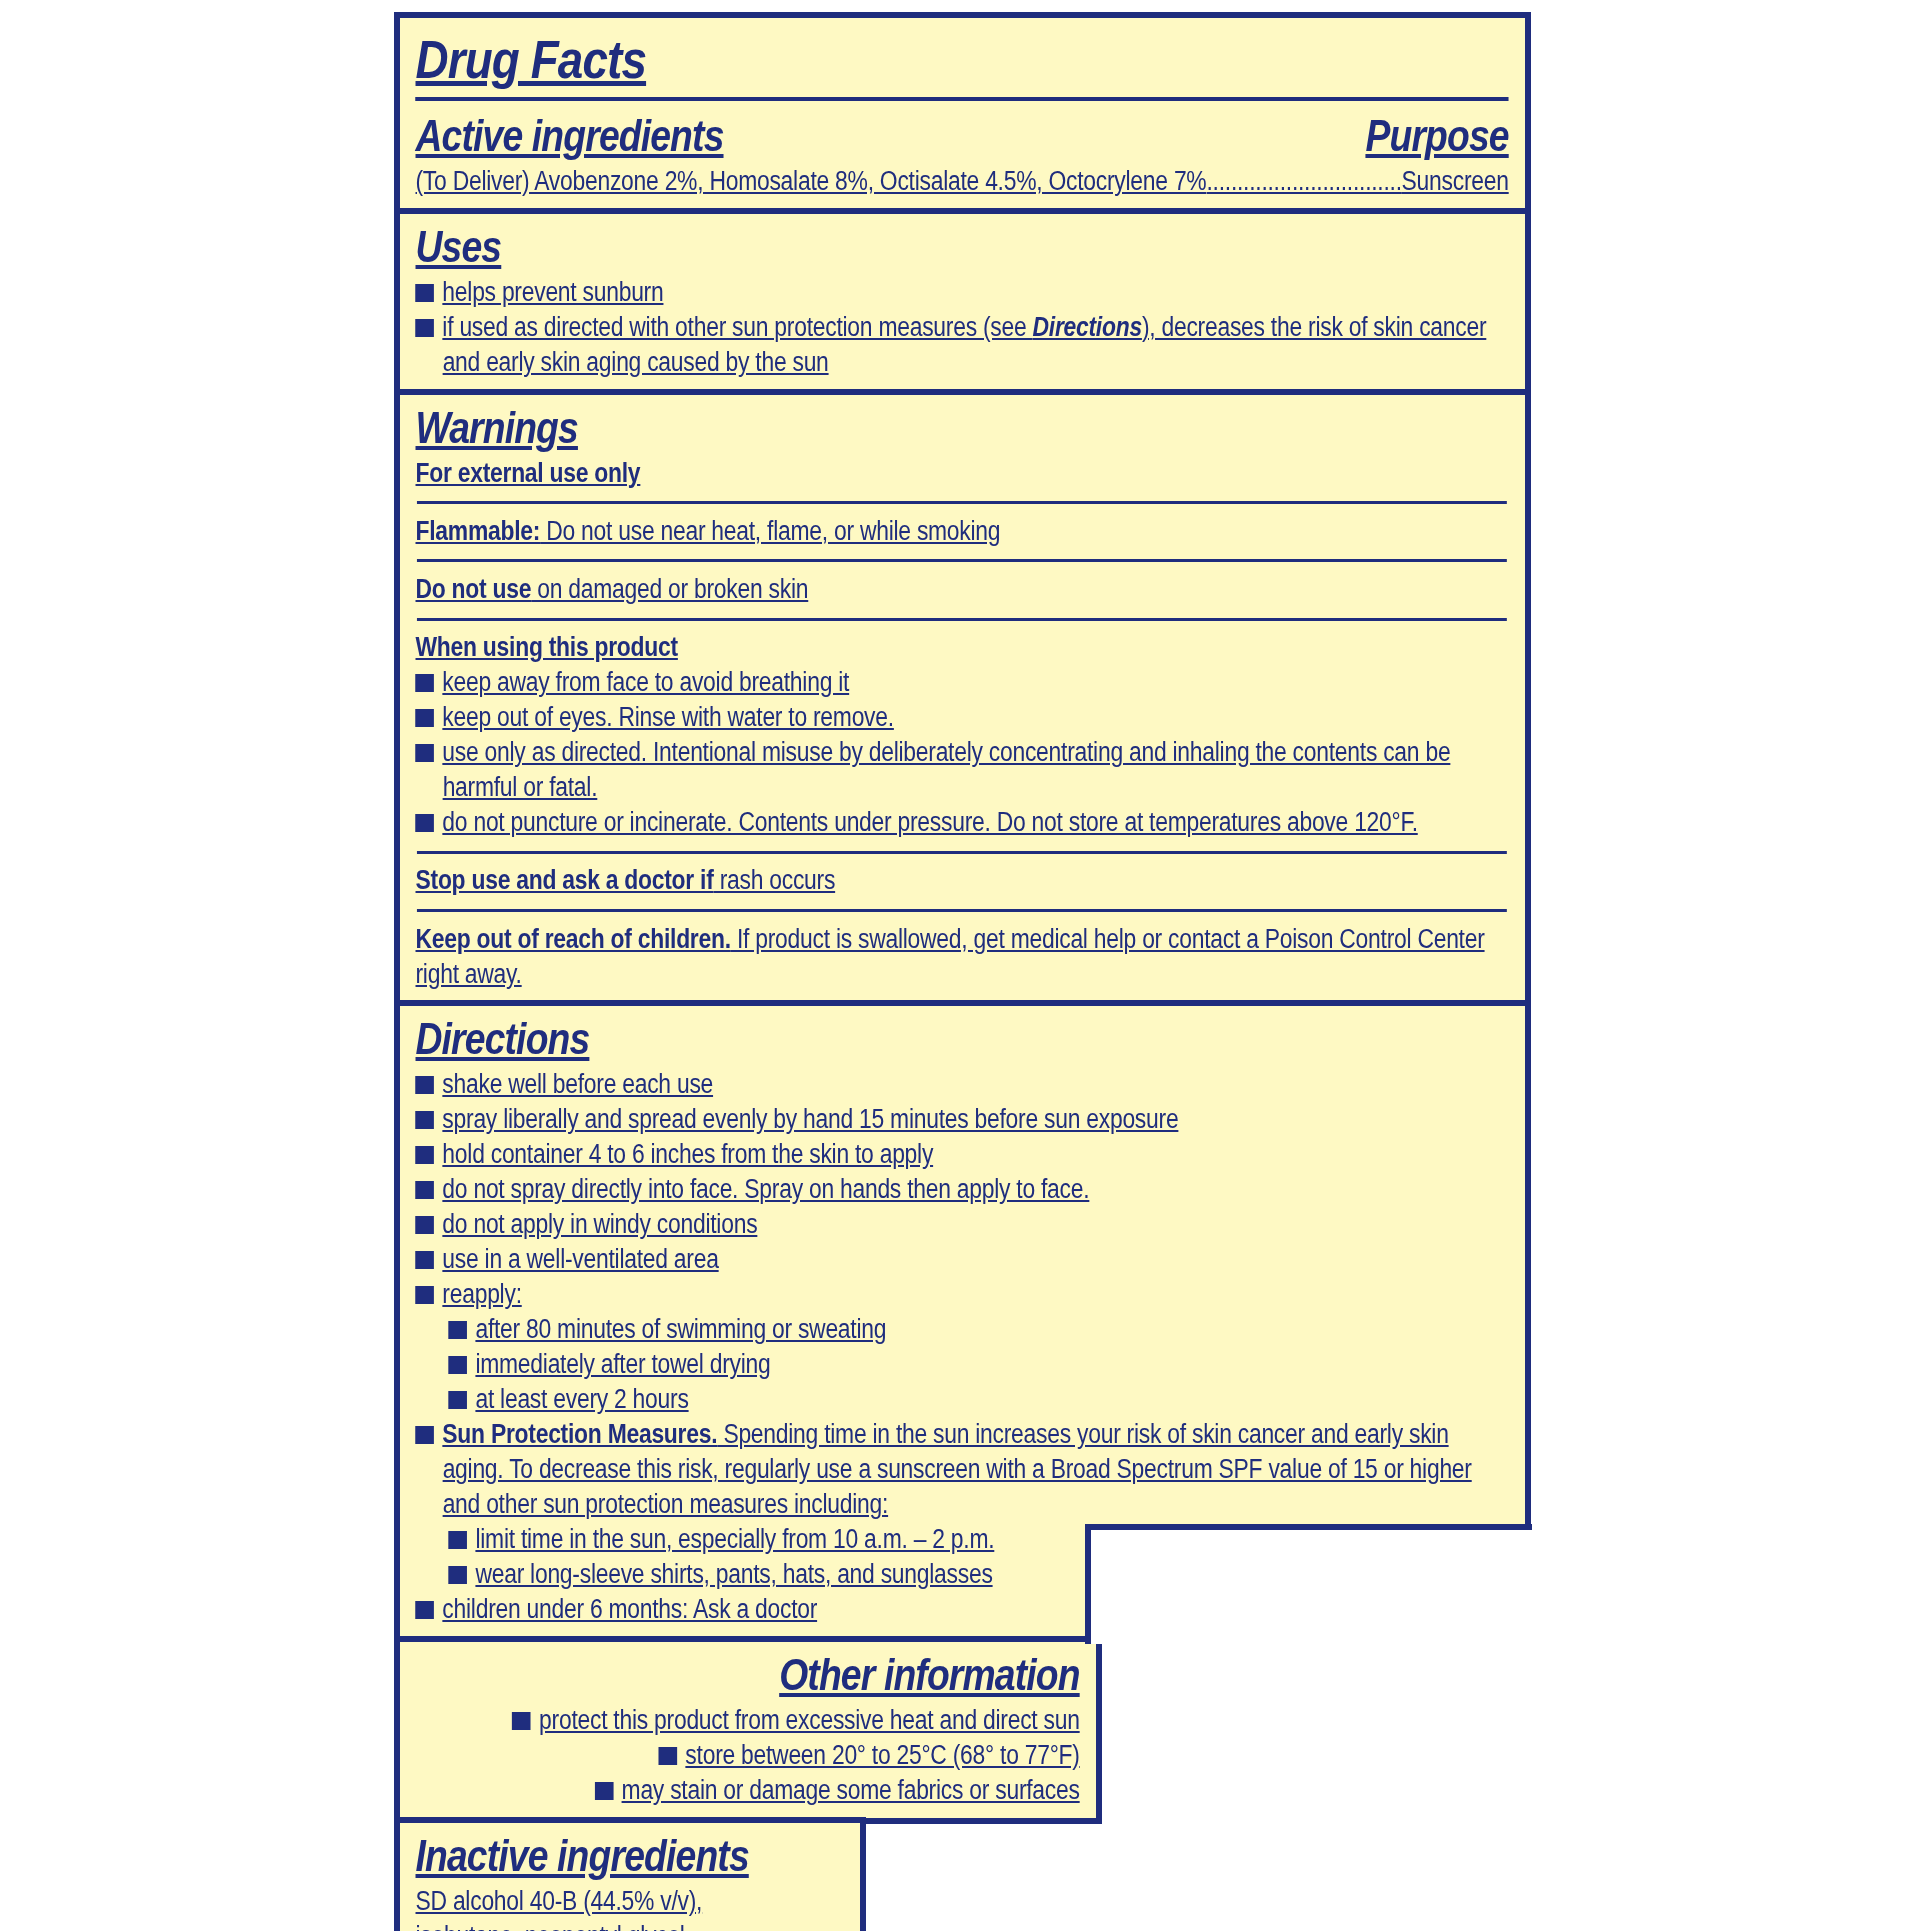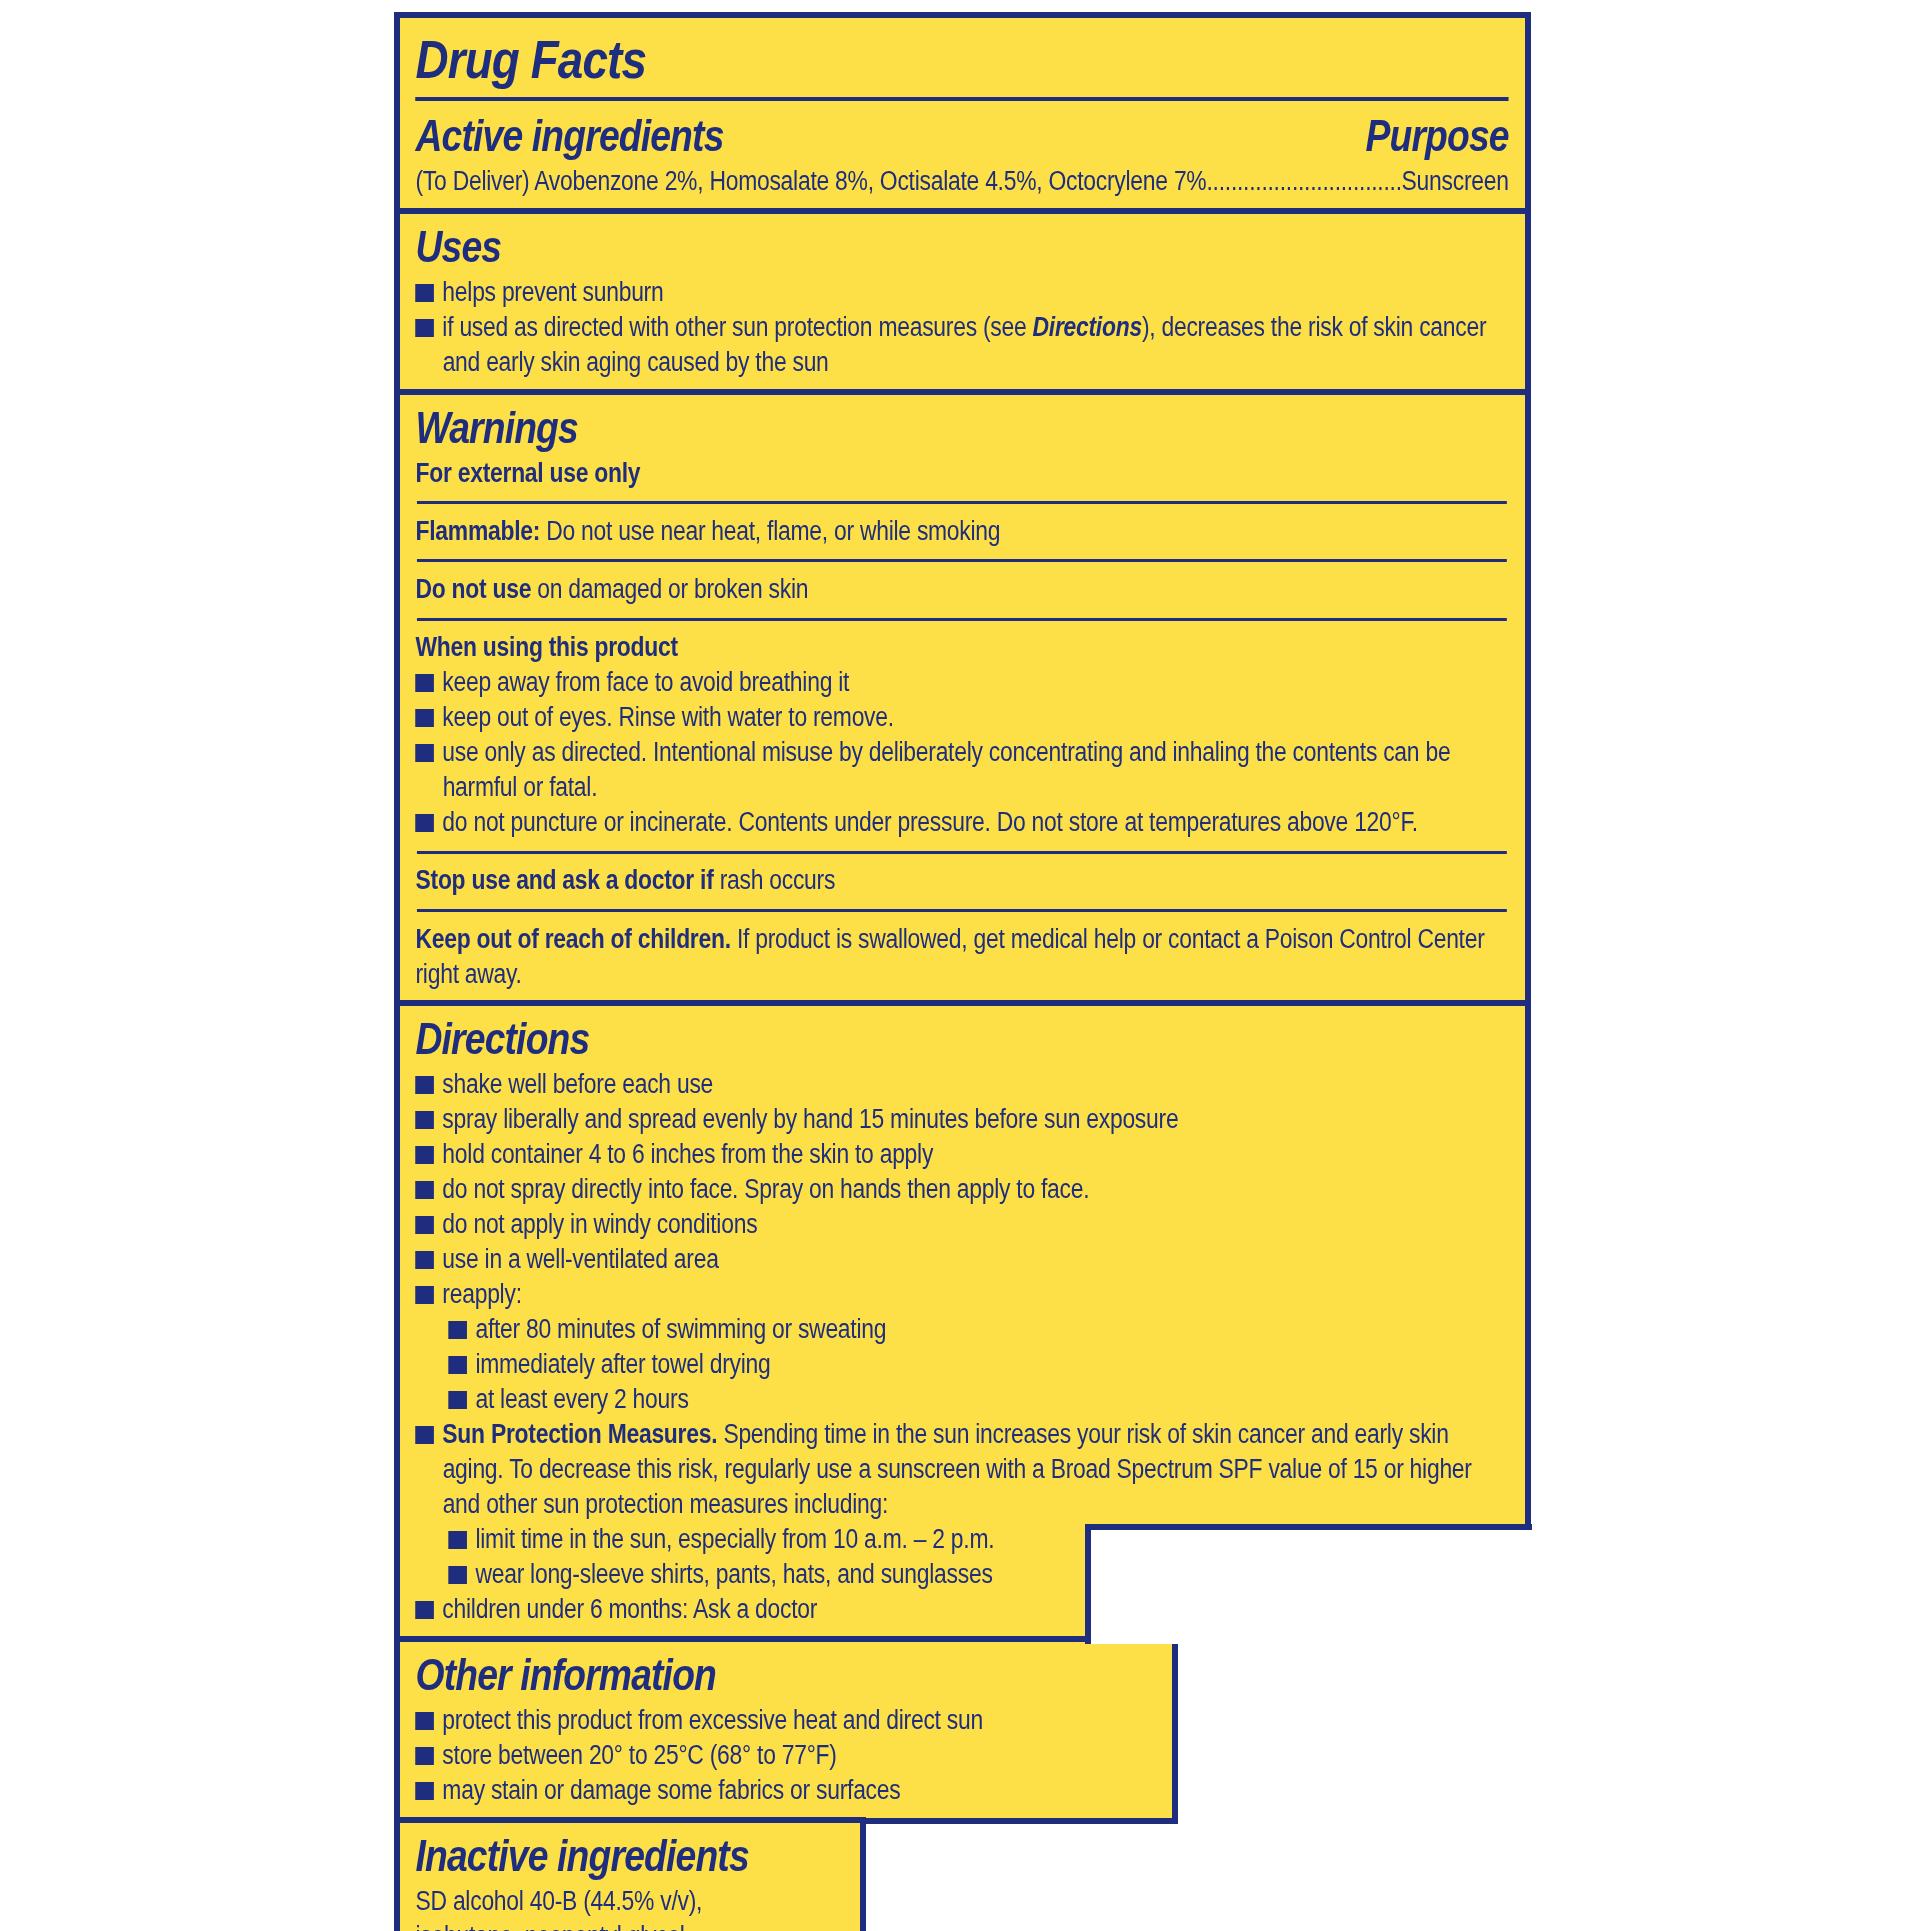--- a/index.html
+++ b/index.html
@@ -7,25 +7,25 @@
   }
   html,body{margin:0;padding:0;}
   body{
     width:1931px;height:1931px;background:#ffffff;position:relative;
     font-family:"Liberation Sans","DejaVu Sans",sans-serif;
     color:var(--navy);
     -webkit-font-smoothing:antialiased;
   }
   .label{position:absolute;left:394px;top:11.6px;}
   .box{
-    background:#fde047;border:6.8px solid var(--navy);box-sizing:border-box;
-    width:1137px;margin-top:-6.8px;position:relative;
+    background:#fef9c3;border:6.8px solid var(--navy);box-sizing:border-box;
+    width:1137px;margin-top:-6.8px;position:relative;text-decoration:underline;
   }
   .box:first-child{margin-top:0;}
-  .box.w-mid{width:784px;}
+  .box.w-mid{width:708px;text-align:right;}
   .box.w-sm{width:472px;}
   
   .cond{
     width:118%;transform:scaleX(0.8475);transform-origin:0 0;
     box-sizing:border-box;padding:3.9px 19.3px 9.7px 18.3px;
     position:relative;z-index:3;
   }
   h1,h2,h3,p,ul,li,div{margin:0;padding:0;}
   h1{
     font-size:54px;font-weight:bold;font-style:italic;line-height:1.12;

